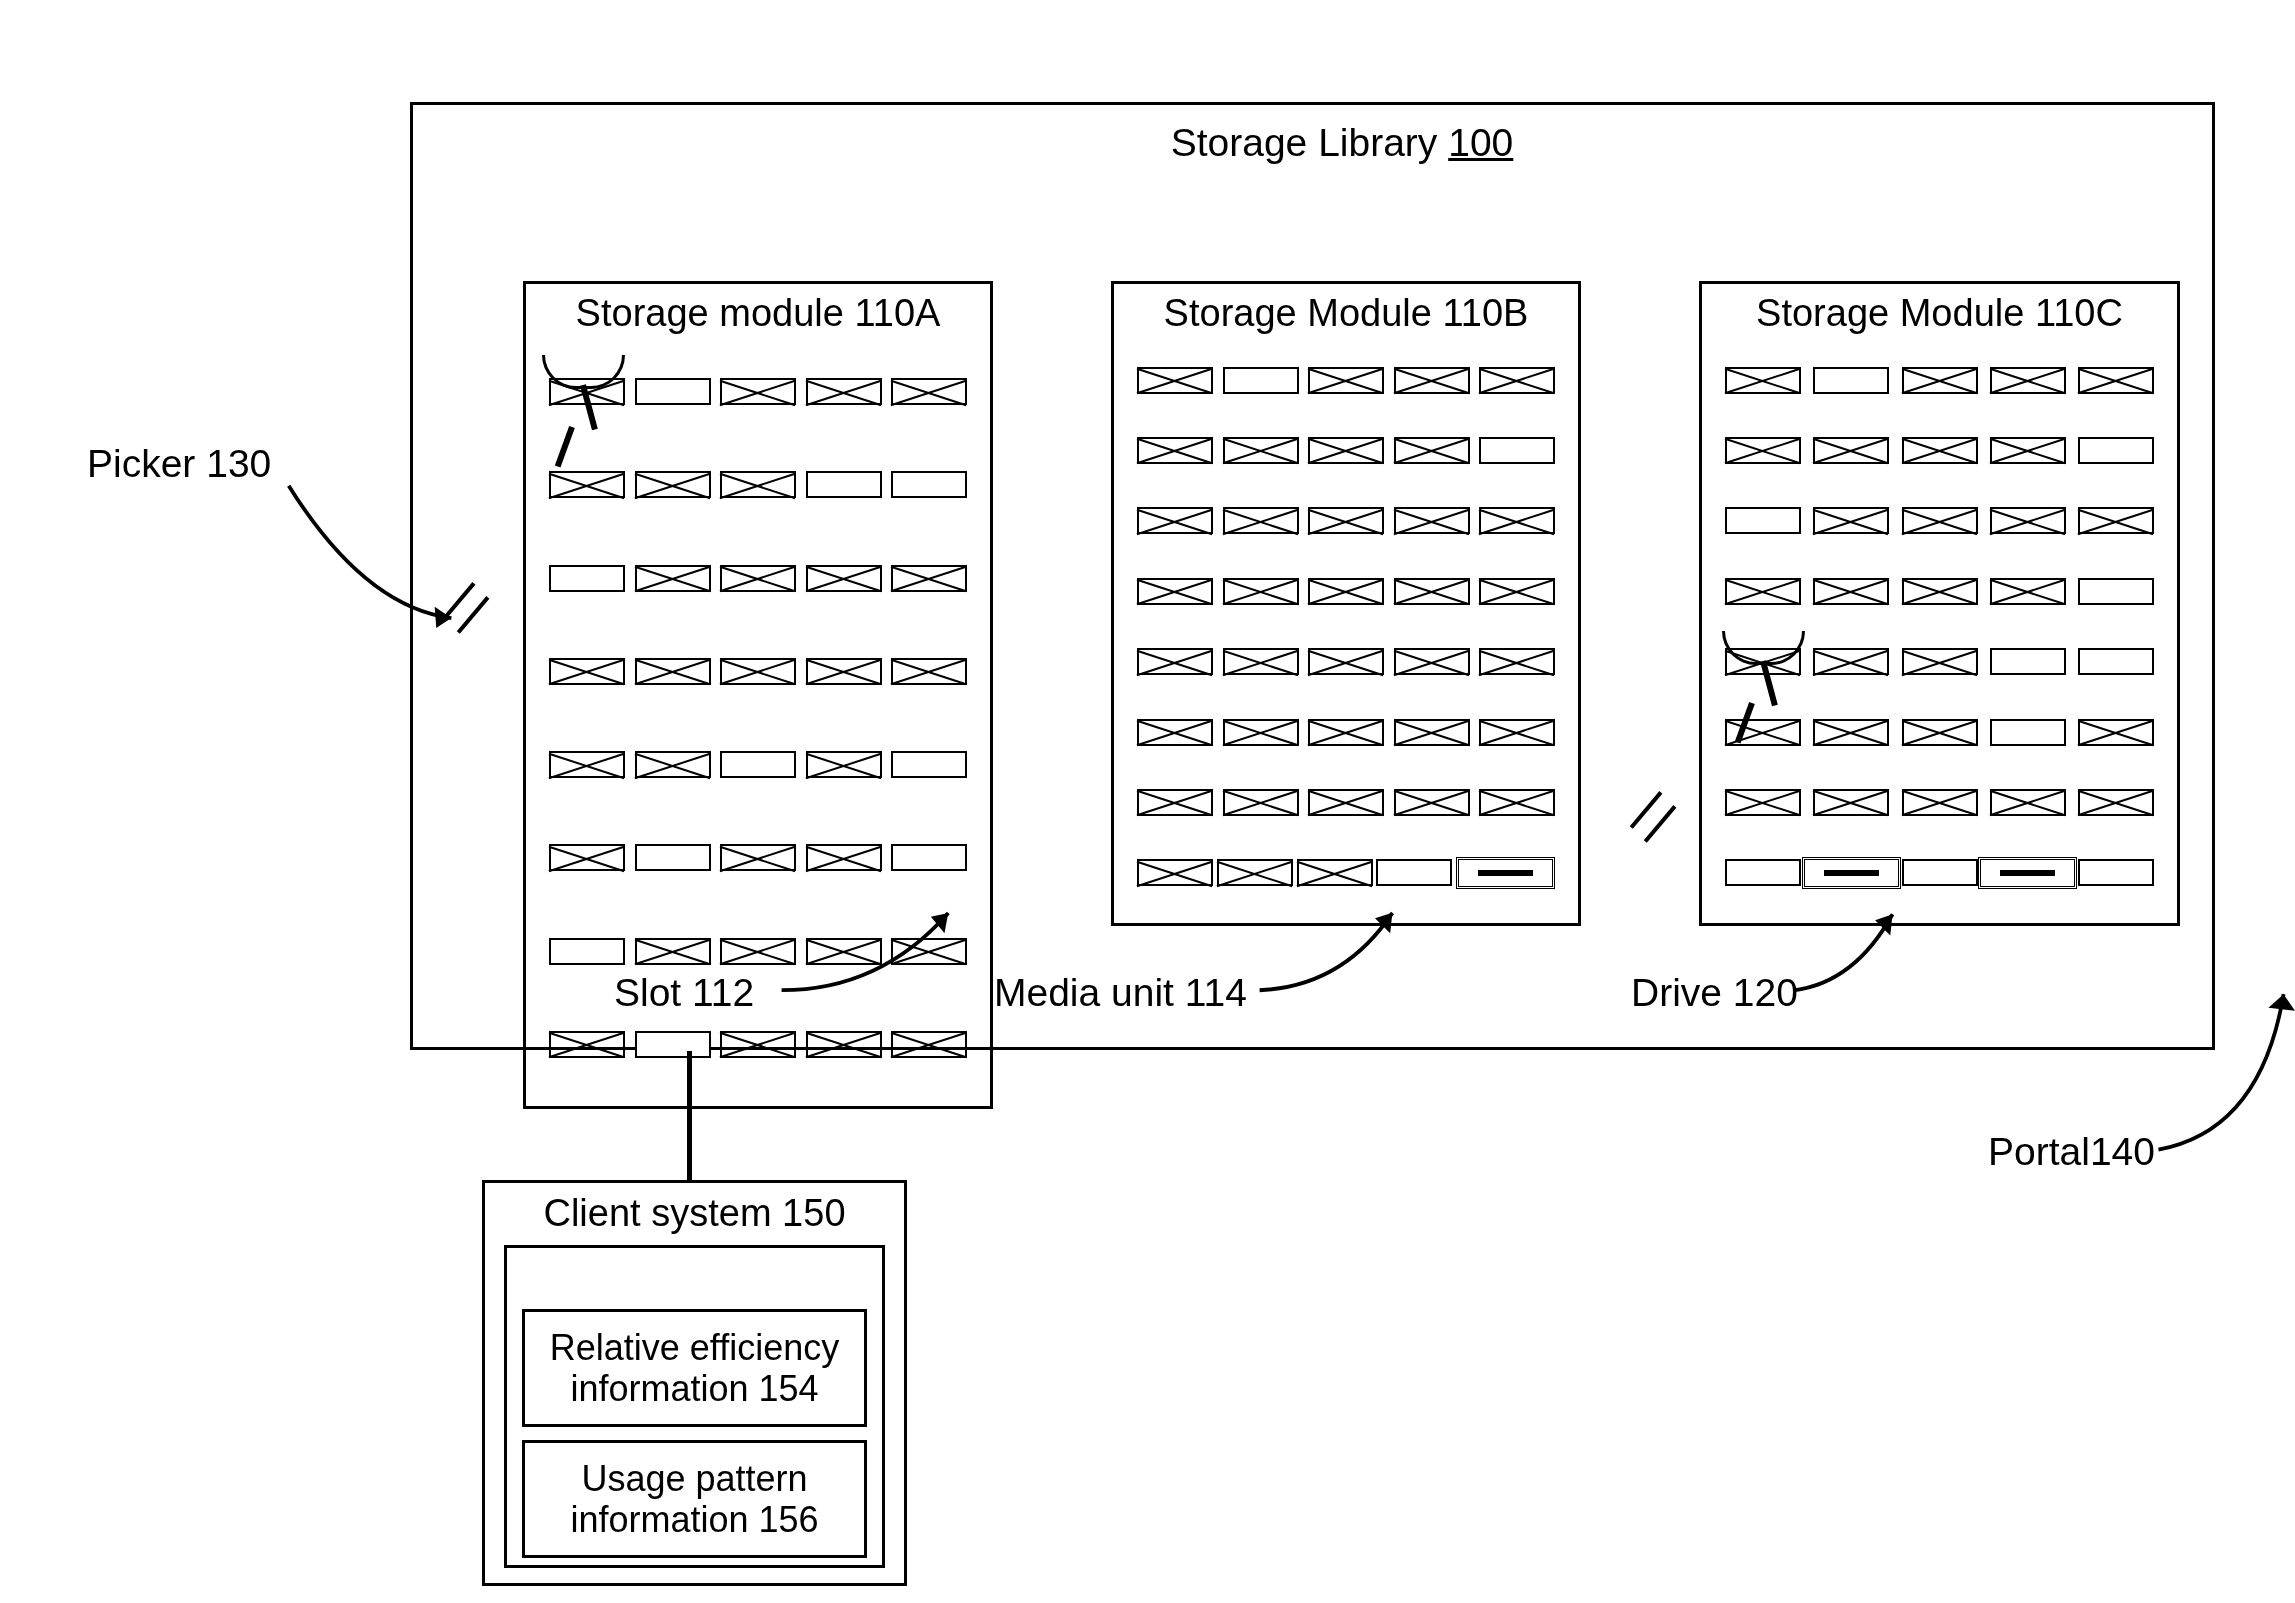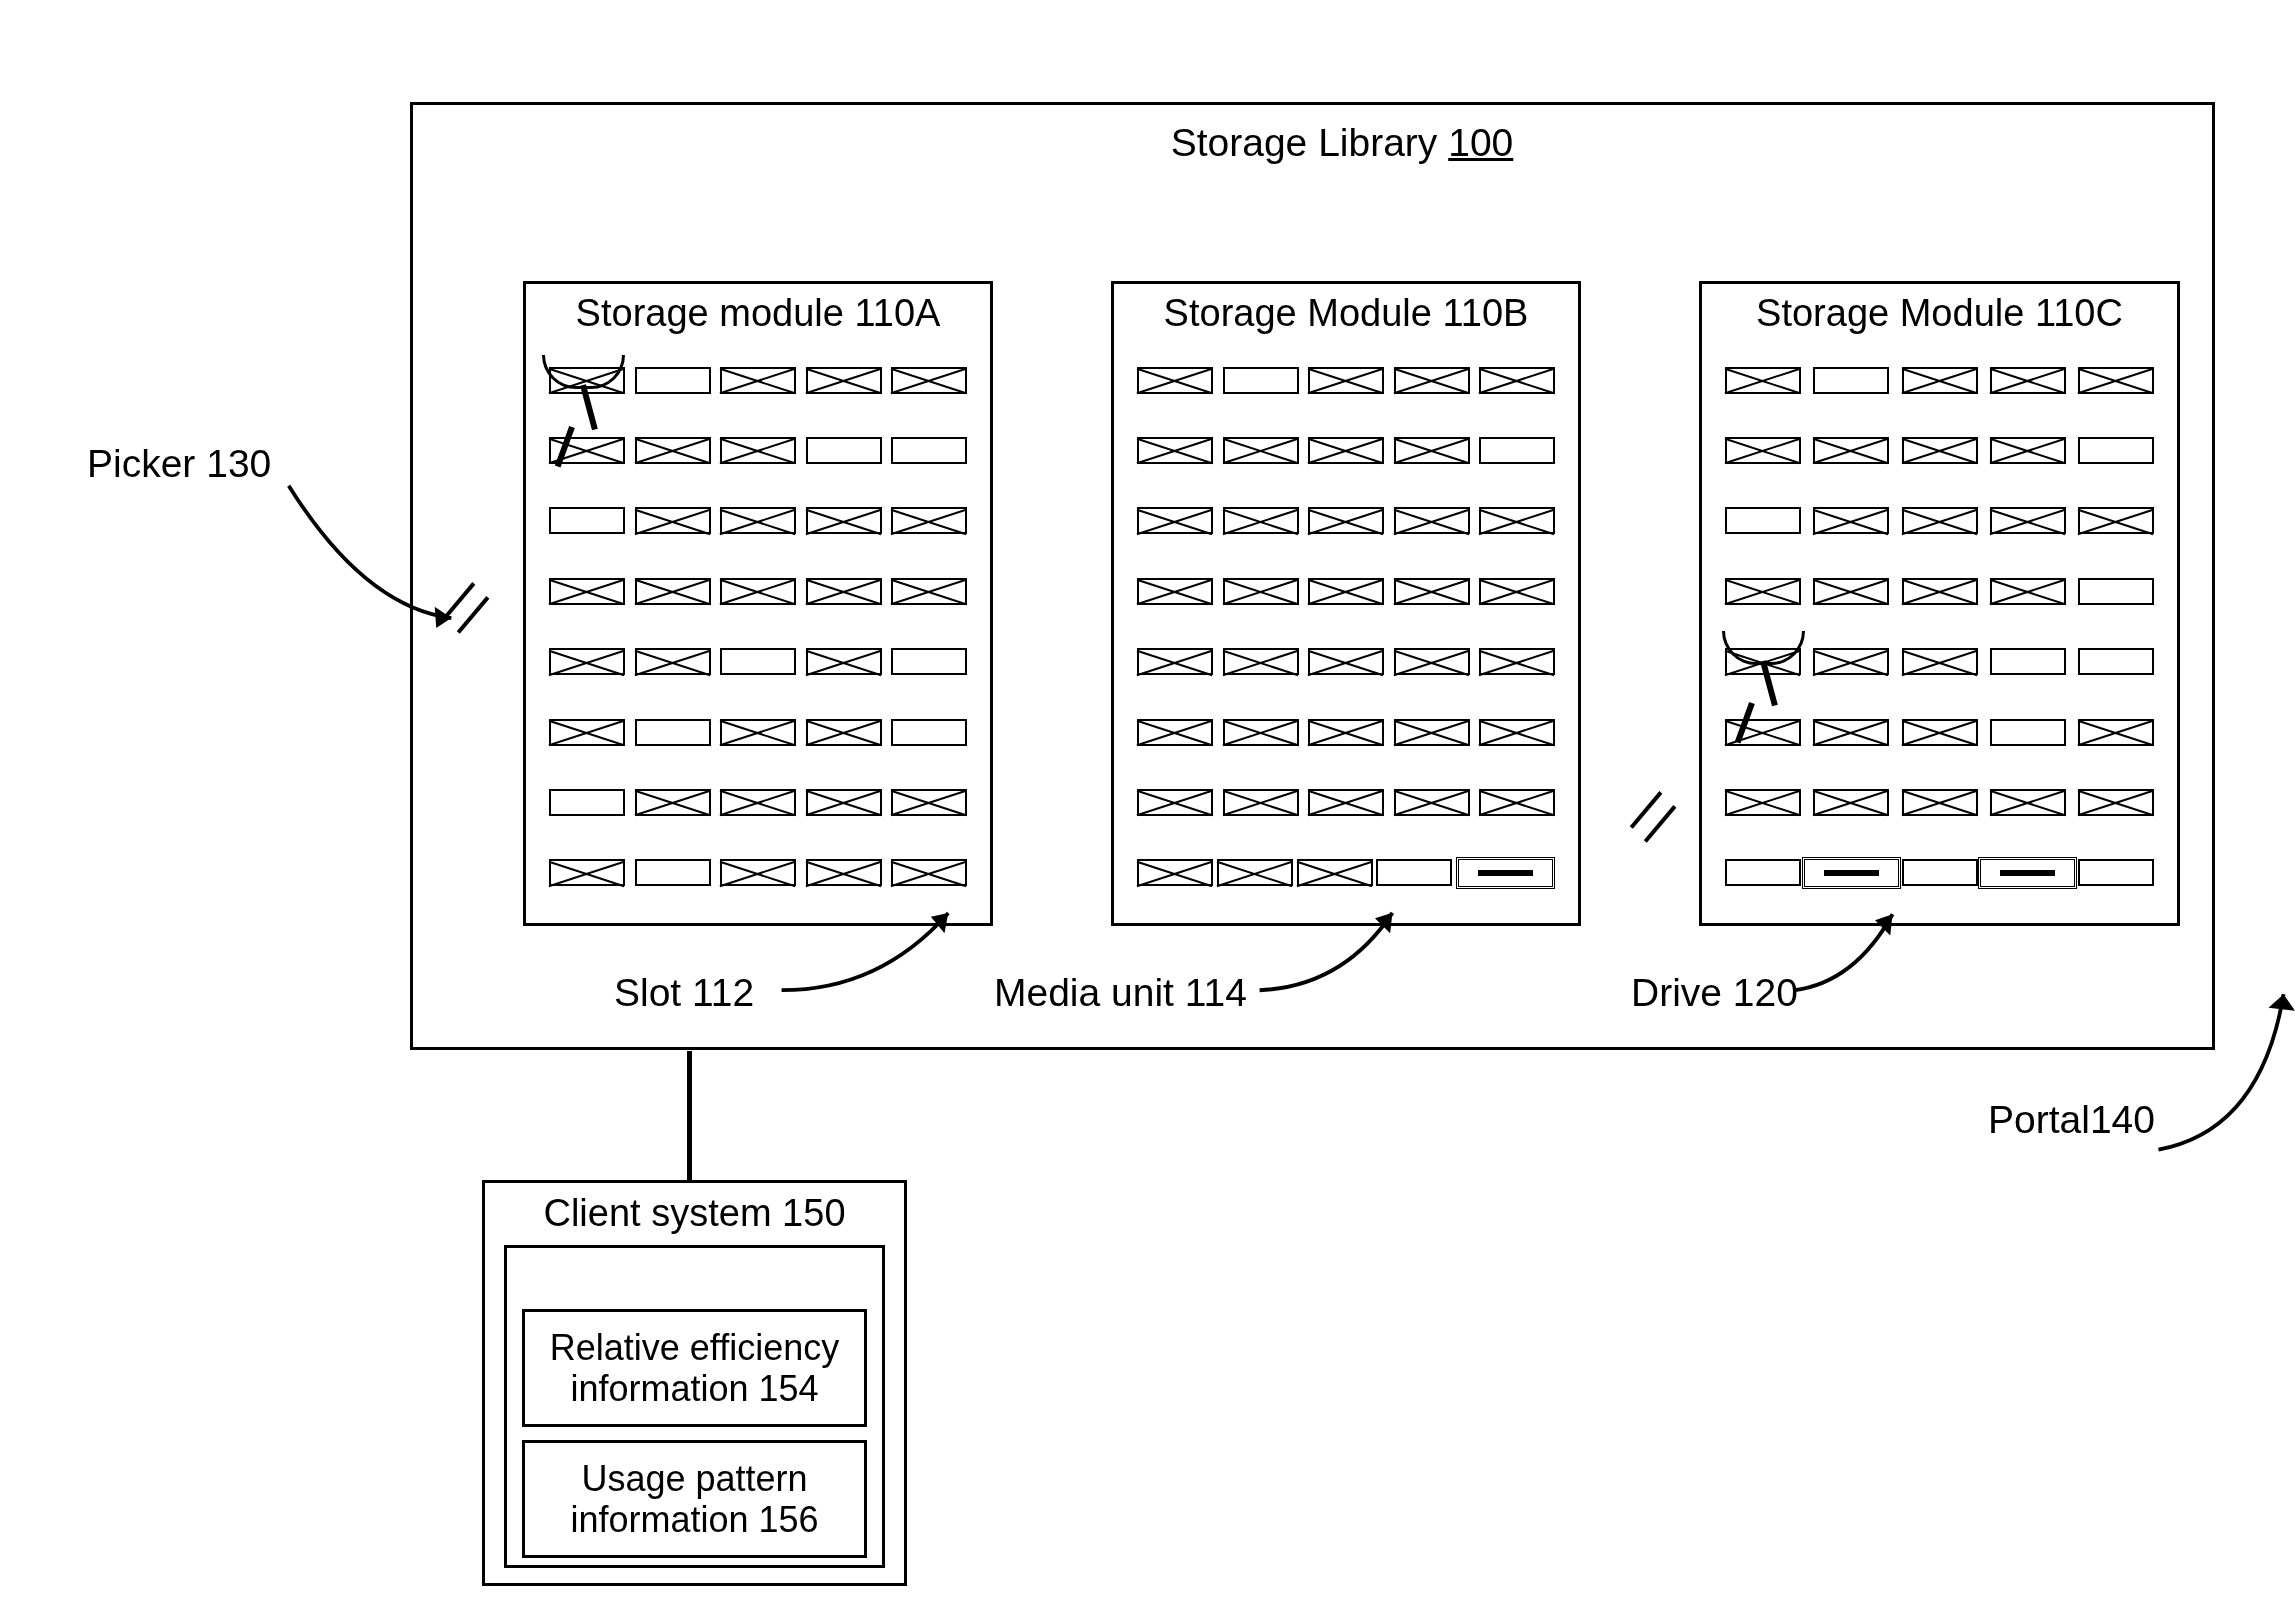--- a/index.html
+++ b/index.html
@@ -43,21 +43,21 @@
 </head>
 <body>
 
 <div class="canvas">
 
   <div class="box" style="left:410px;top:102px;width:1805px;height:948px;"></div>
   <div class="lbl title" style="left:410px;top:121px;width:1864px;">
     <span>Storage Library </span><span class="u">100</span>
   </div>
 
-  <div class="smod" style="left:523px;top:281px;width:470px;height:645px;">
+  <div class="smod" style="left:523px;top:281px;width:470px;height:828px;">
     <div class="mtitle">
       <span>Storage module </span><span class="u">110A</span>
     </div>
     <div class="grid" id="gridA">
         <div class="row">
           <div class="cell full"></div>
           <div class="cell empty"></div>
           <div class="cell full"></div>
           <div class="cell full"></div>
           <div class="cell full"></div>
@@ -259,21 +259,21 @@
   </div>
   <div class="ticks" style="left:1623px;top:808px;">
     <span style="left:0;top:0;"></span>
       <span style="left:13.7px;top:13.7px;"></span>
   </div>
 
   <div class="lbl" style="left:87px;top:442px;">Picker 130</div>
   <div class="lbl" style="left:614px;top:971px;">Slot 112</div>
   <div class="lbl" style="left:994px;top:971px;">Media unit 114</div>
   <div class="lbl" style="left:1631px;top:971px;">Drive 120</div>
-  <div class="lbl" style="left:1988px;top:1098px;text-align:center;">Portal140</div>
+  <div class="lbl" style="left:1988px;top:1130px;text-align:center;">Portal140</div>
 
   <svg style="left:281px;top:463px;" width="197" height="174" viewBox="0 0 260 230">
     <path class="stroke" d="M10 30 Q 110 190 225 205"></path>
     <polygon class="head" points="225,205 203,190 205,218"></polygon>
   </svg>
 
   <svg style="left:774px;top:899px;" width="197" height="99" viewBox="0 0 260 130">
     <path class="stroke" d="M10 120 Q 140 120 230 18"></path>
     <polygon class="head" points="230,18 207,23 225,45"></polygon>
   </svg>

